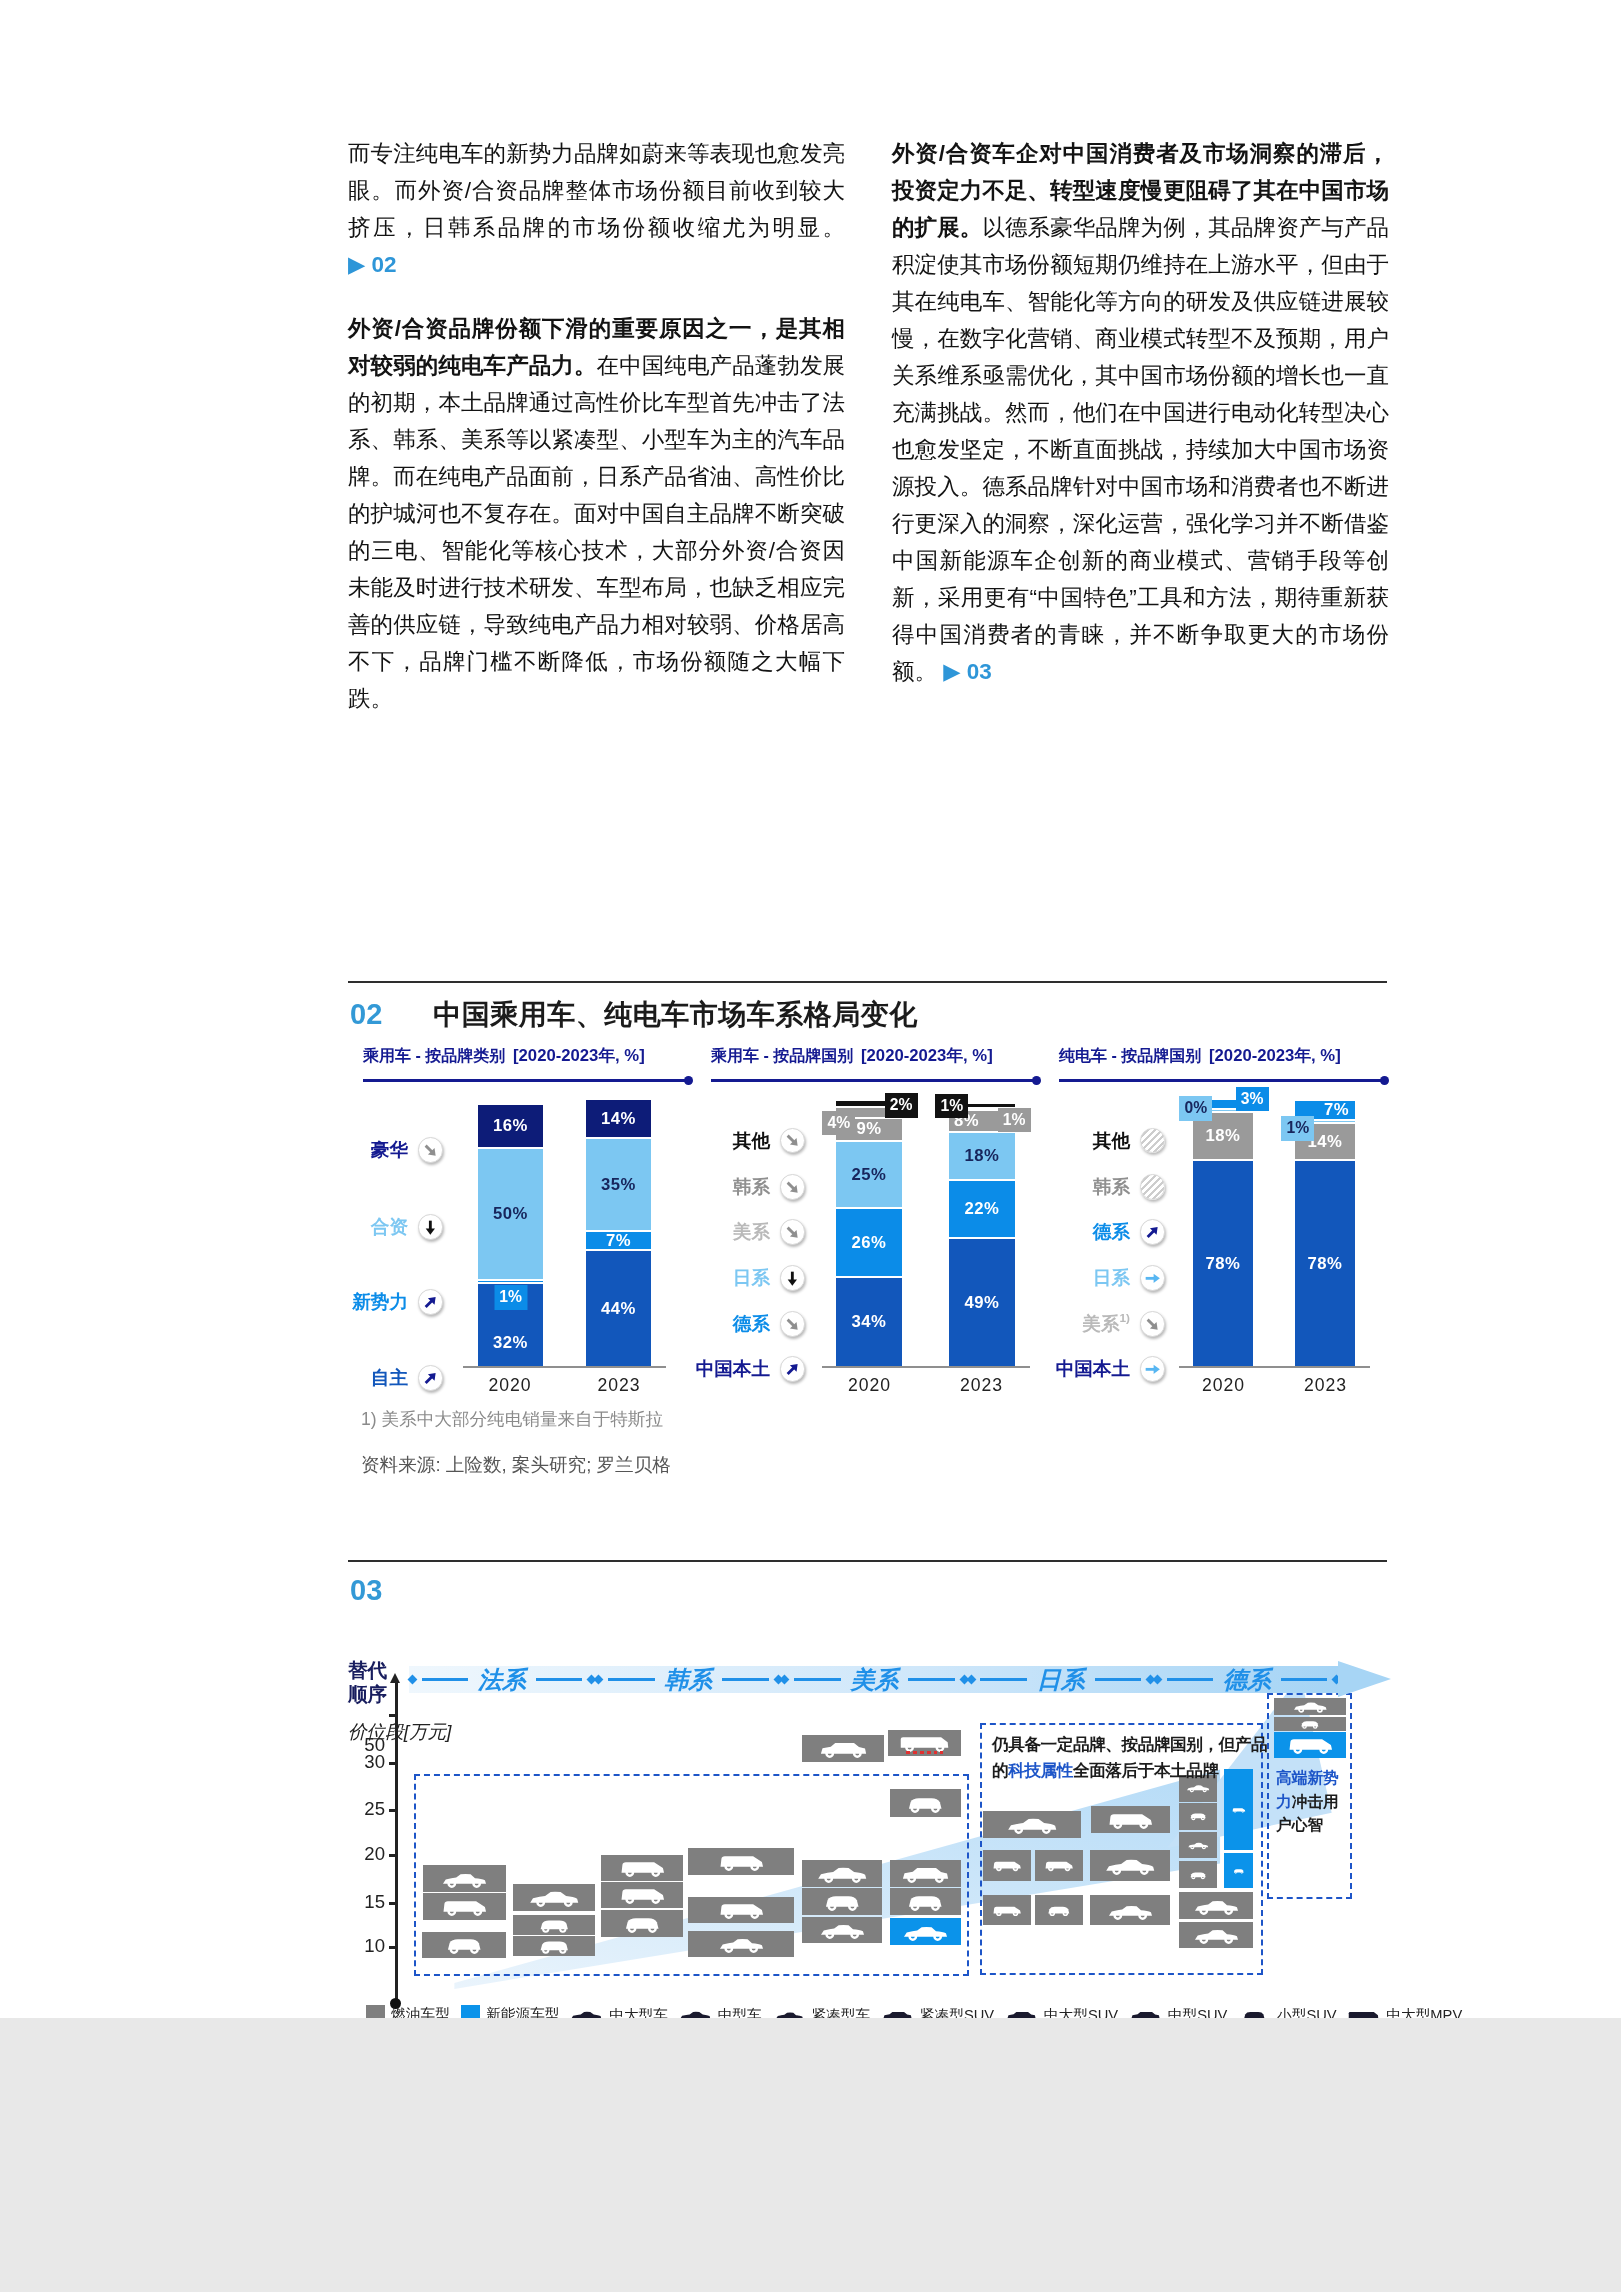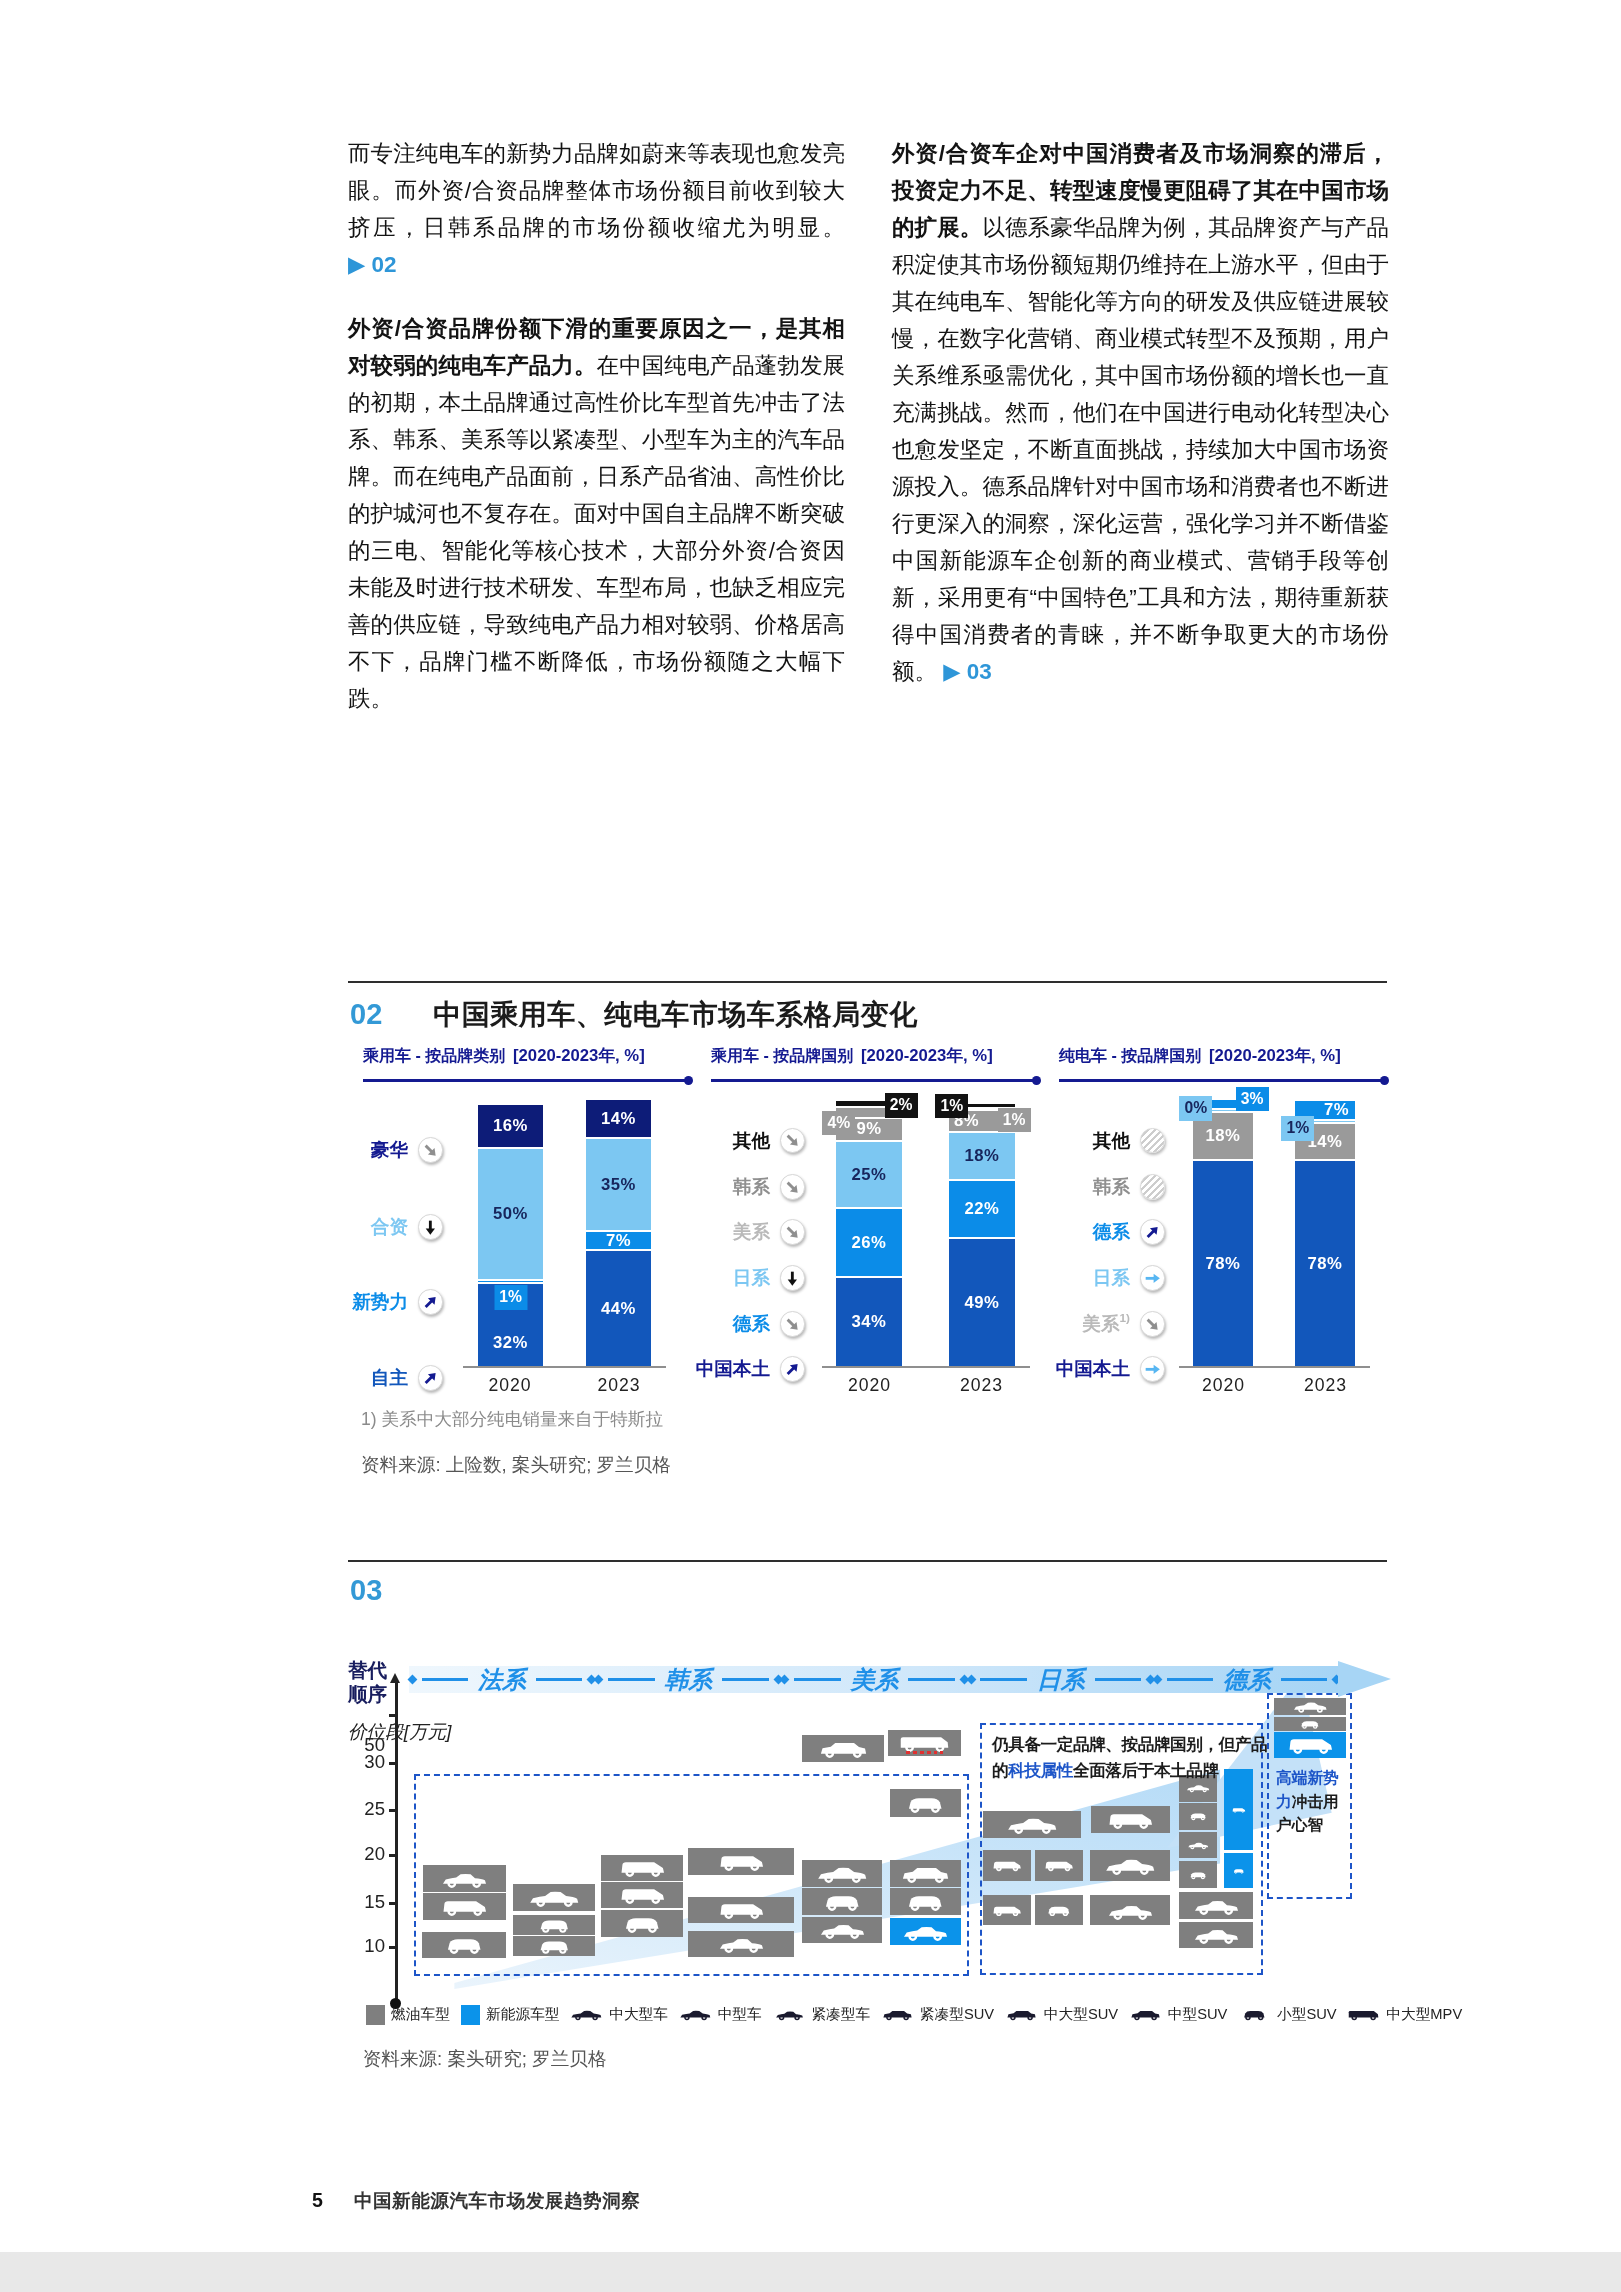--- a/index.html
+++ b/index.html
@@ -1,18 +1,18 @@
 <!DOCTYPE html>
 <html><head>
 <meta charset="utf-8">
 <title>Report Page</title>
 <style>
   * { margin:0; padding:0; box-sizing:border-box; }
   body { background:#e8e8e8; font-family:"Liberation Sans","DejaVu Sans",sans-serif; }
-  .page { position:relative; width:1621px; height:2252px; background:#ffffff; margin:0 auto; overflow:hidden; color:#111; }
+  .page { position:relative; width:1621px; height:2018px; background:#ffffff; margin:0 auto; overflow:hidden; color:#111; }
 
   
   .intro { position:absolute; left:348px; top:135px; width:1041px; display:flex; gap:47px; }
   .col { width:497px; font-size:22.5px; line-height:37px; text-align:justify; color:#131313; }
   .col p + p { margin-top:27.4px; }
   .lead { font-weight:bold; }
   .ref { color:#2e96d8; font-weight:bold; white-space:nowrap; }
 
   
   .rule { position:absolute; left:348px; width:1039px; height:2px; background:#2e2e2e; }
@@ -75,21 +75,21 @@
   .boxtext .blue { color:#1d55c8; }
   .bt-left { left:80px; top:129px; font-size:18px; line-height:28px; white-space:nowrap; }
   .bt-mid { left:644px; top:78px; font-size:16.7px; line-height:25.5px; white-space:nowrap; letter-spacing:-0.5px; }
   .bt-right { left:928px; top:112px; width:69px; font-size:15.7px; line-height:23.5px; }
 
   .tiles { position:absolute; left:0; top:0; z-index:2; }
   .tile { position:absolute; display:flex; align-items:center; justify-content:center; }
   .reddash { position:absolute; left:17.6px; bottom:2px; width:37px; height:2.9px;
              background:repeating-linear-gradient(90deg,#e03131 0 3.9px,transparent 3.9px 6.9px); }
 
-  .l3 { position:absolute; left:17.6px; top:351px; width:1026px; display:flex; align-items:flex-start; gap:10.8px; z-index:3; }
+  .l3 { position:absolute; left:17.6px; top:351px; width:1026px; display:flex; align-items:flex-end; gap:10.8px; z-index:3; }
   .l3i { display:flex; align-items:center; gap:5.9px; font-size:14.7px; color:#222; white-space:nowrap; }
   .swatch { width:19.6px; height:19.6px; flex:none; }
   .src03 { position:absolute; left:14.7px; top:392px; font-size:18.6px; color:#555; z-index:3; }
 
   .footer { position:absolute; left:312px; top:2188px; display:flex; align-items:baseline; gap:31px; }
   .fpage { font-size:19.6px; font-weight:bold; color:#111; }
   .ftitle { font-size:18.6px; font-weight:bold; color:#333; letter-spacing:0.5px; }
 </style>
 </head>
 <body>

